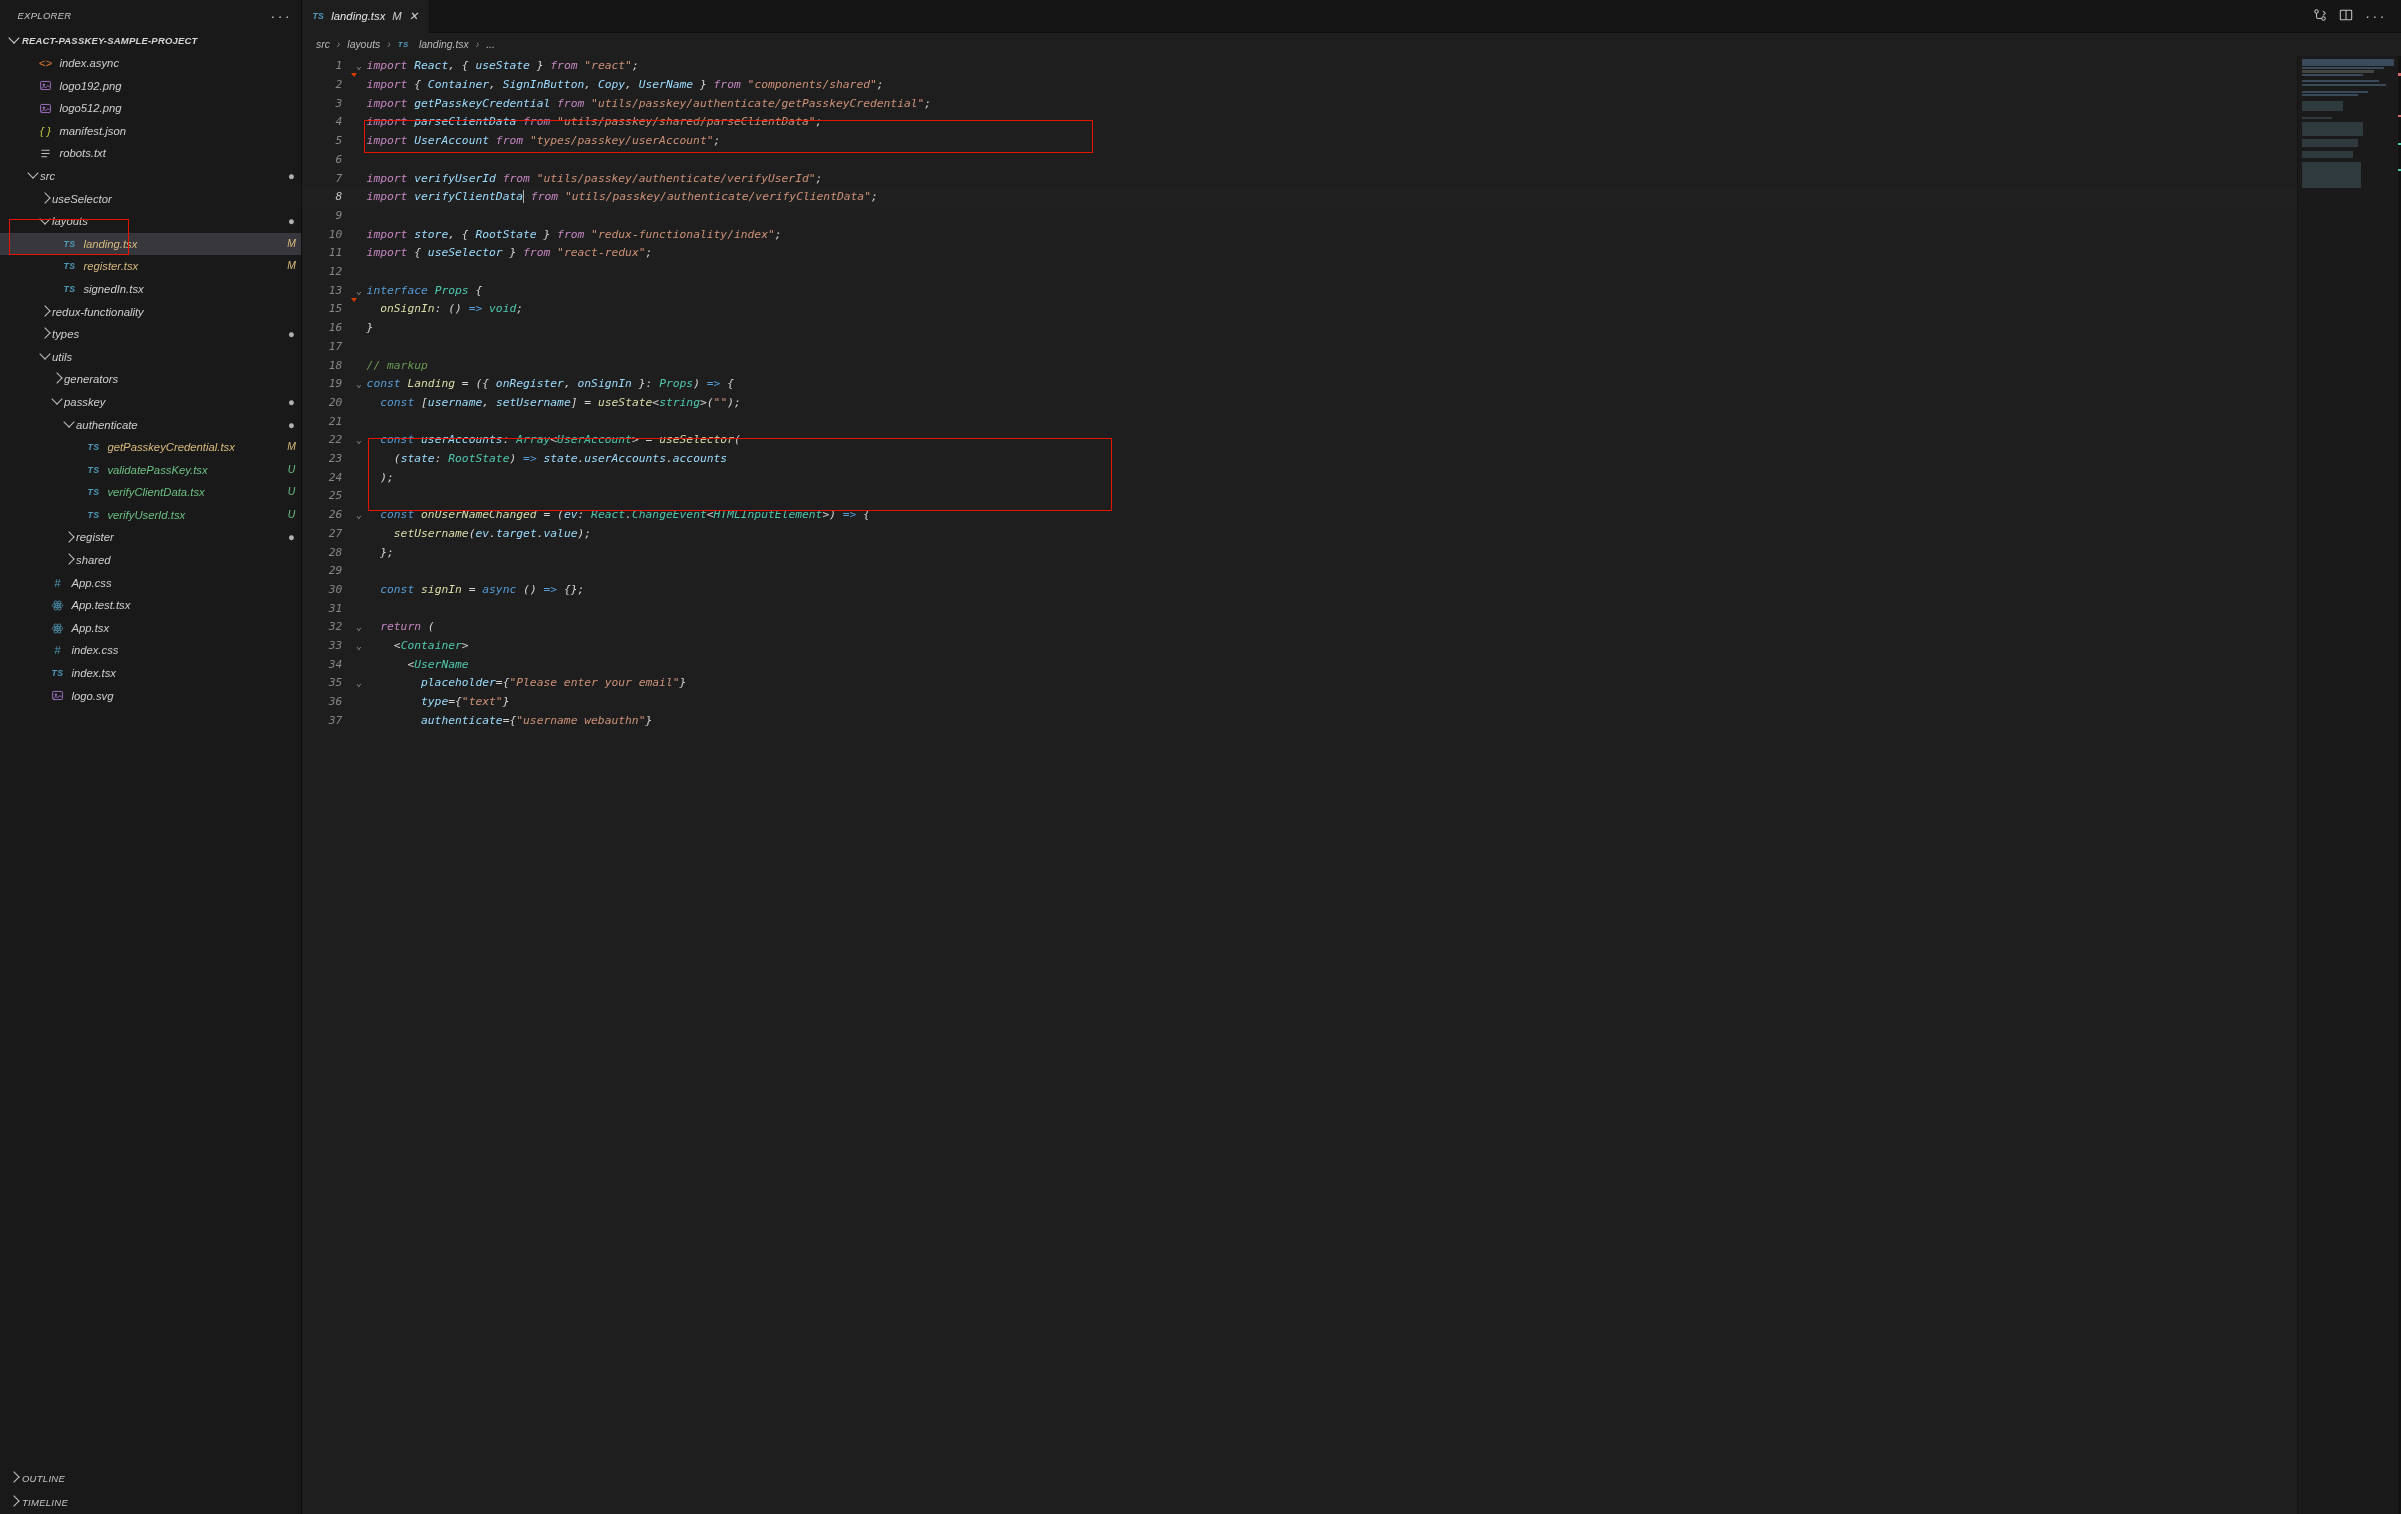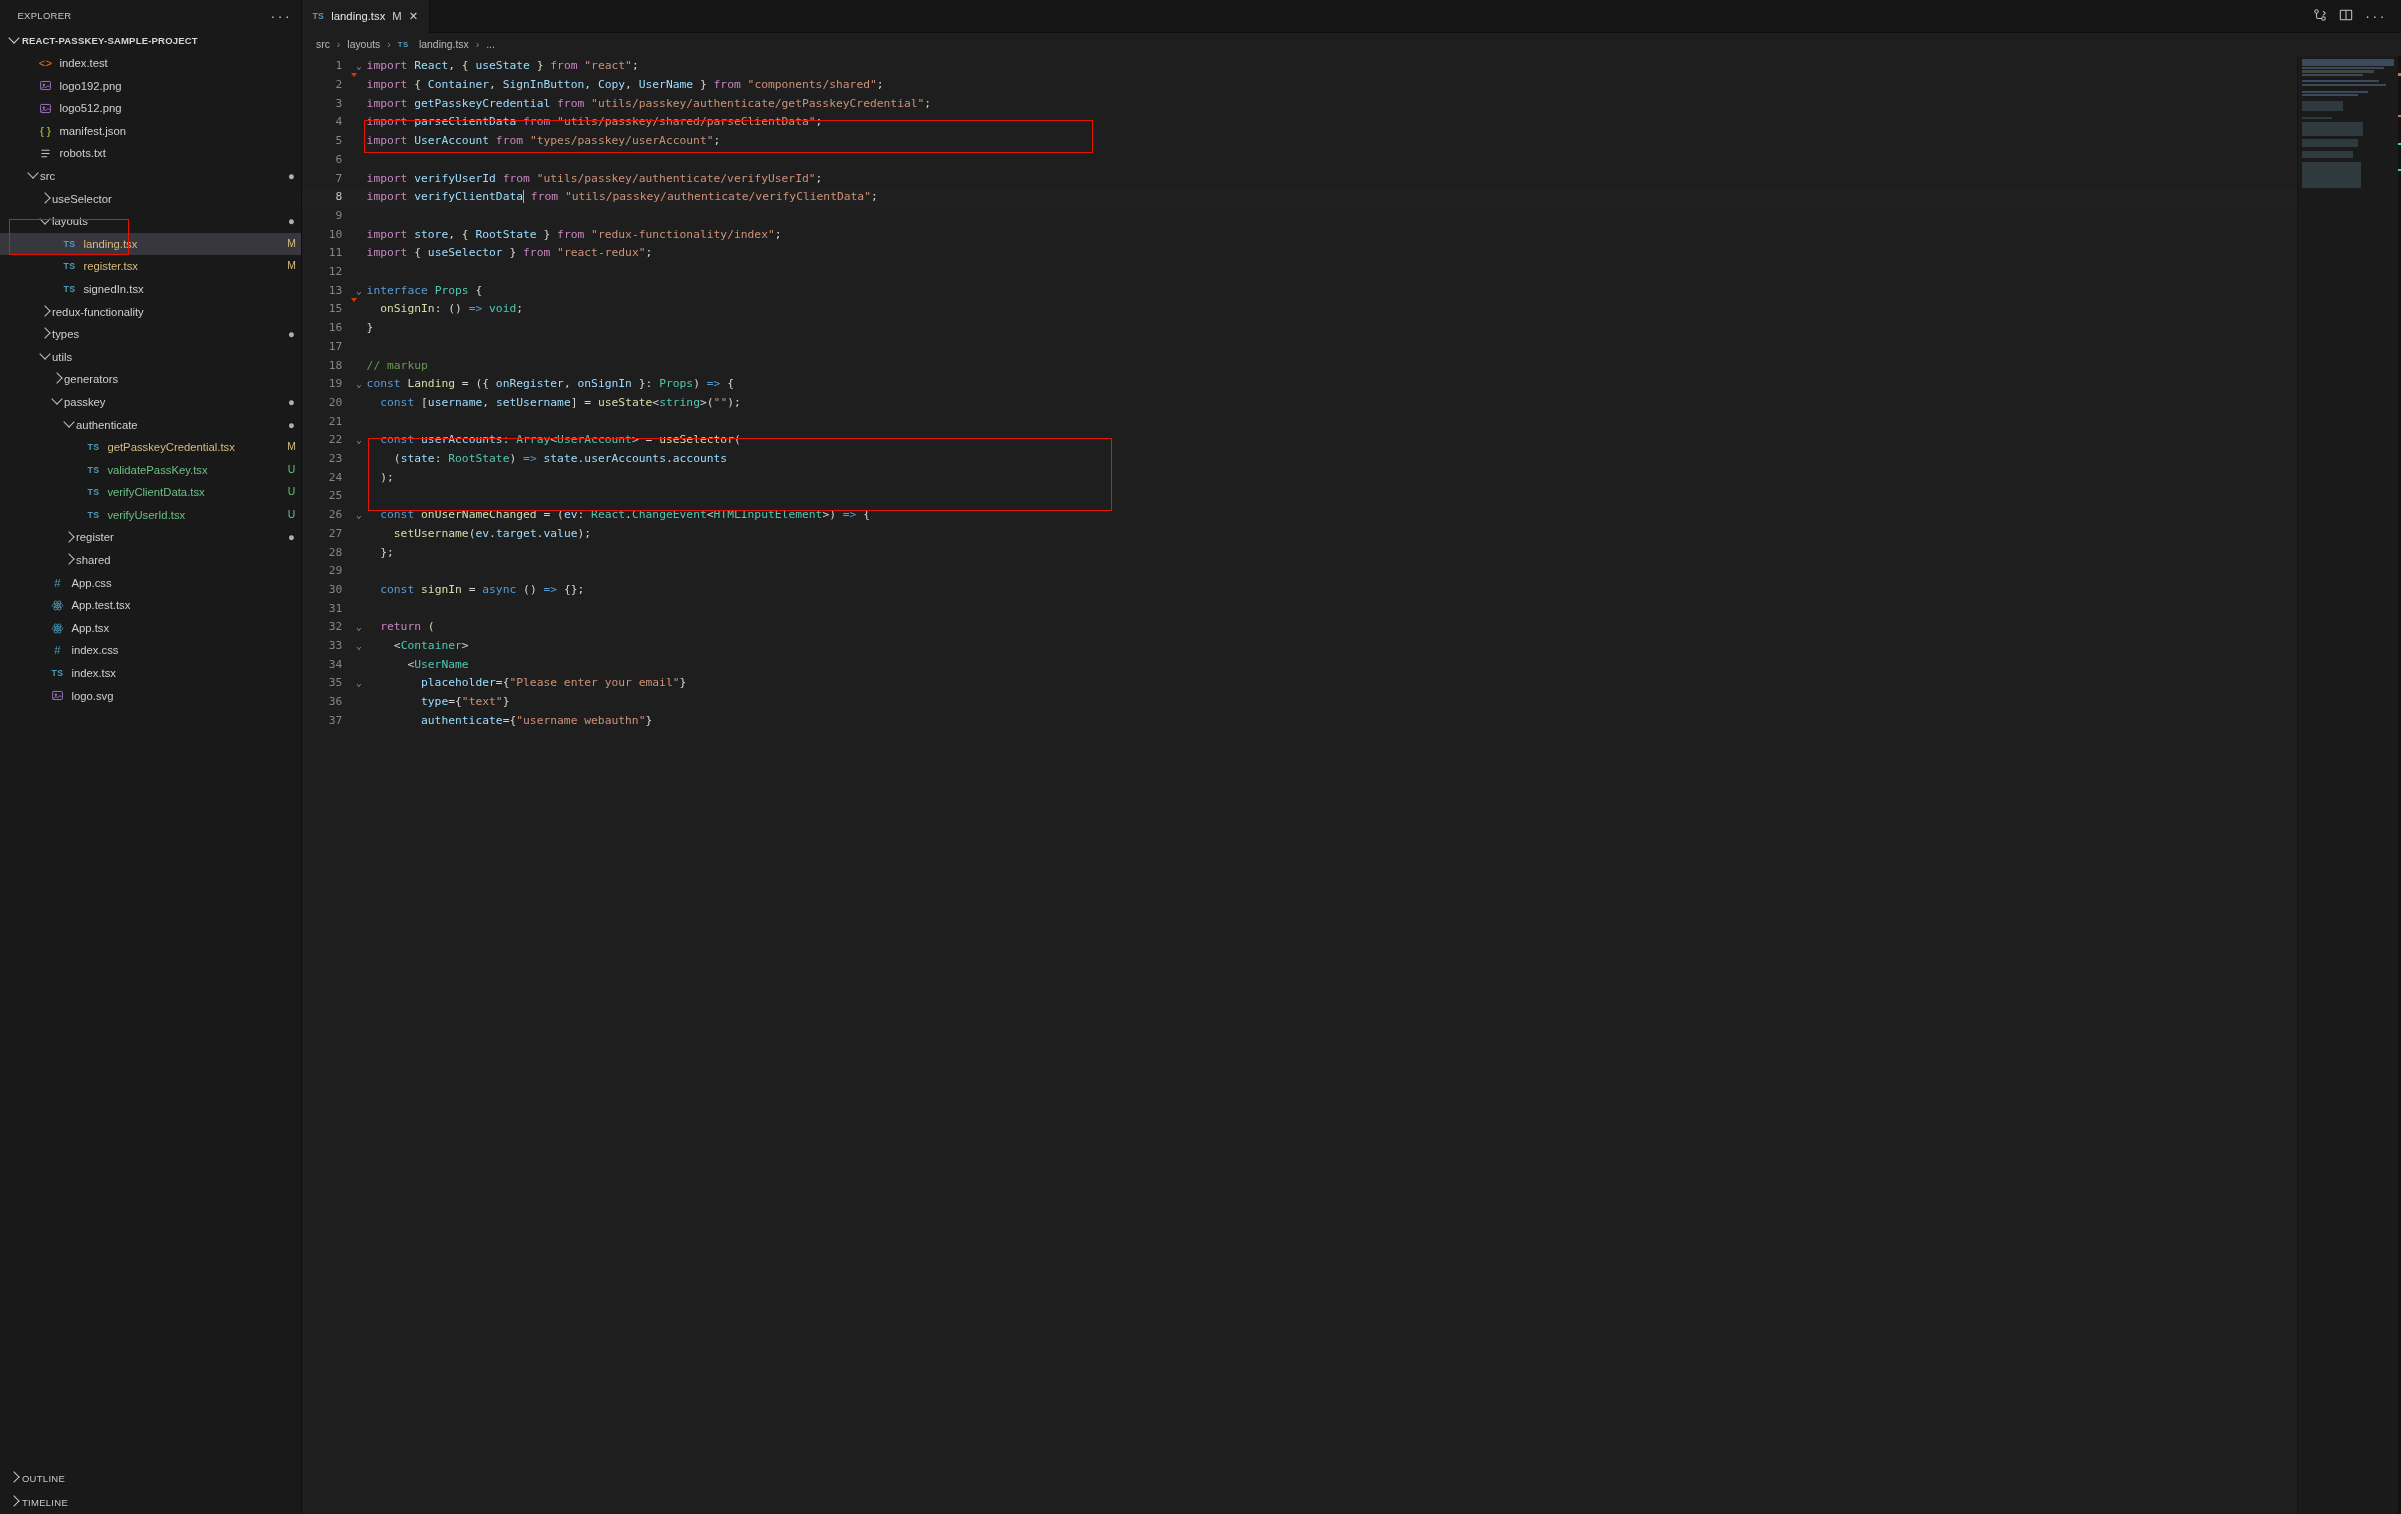--- a/index.html
+++ b/index.html
@@ -35,21 +35,21 @@
   }
   *{box-sizing:border-box;}
   html,body{margin:0;padding:0;height:100%;}
   body{
     background:var(--bg);
     color:var(--fg);
     font-family:-apple-system, BlinkMacSystemFont, "Segoe UI", Helvetica, Arial, sans-serif;
     font-size:11.3px;
     overflow:hidden;
   }
-  .app{display:flex;height:100vh;}
+  .app{display:flex;height:100vh;font-style:italic;}
 
   
   .sidebar{
     width:302px;
     background:var(--bg-dark);
     display:flex;flex-direction:column;
     border-right:0.9px solid #0e0e0e;
     user-select:none;
   }
   .sb-head{
@@ -183,21 +183,21 @@
         <span>REACT-PASSKEY-SAMPLE-PROJECT</span>
       </div>
       <div class="tree" id="tree" style="position:relative;">
 
       <div class="titem">
             <span class="ind" style="width:28px"></span>
             <span style="width:10.4px"></span>
             <span class="ico">
               <span class="i-html">&lt;&gt;</span>
             </span>
-            <span class="label">index.test</span>
+            <span class="label">index.async</span>
             <span style="width:19px"></span>
           </div>
           <div class="titem">
             <span class="ind" style="width:28px"></span>
             <span style="width:10.4px"></span>
             <span class="ico">
               <svg viewBox="0 0 16 16" fill="none" stroke="#a074c4" stroke-width="1.2">
                 <rect x="2" y="3" width="12" height="10" rx="1"></rect>
                 <circle cx="6" cy="7" r="1" fill="#a074c4"></circle>
                 <path d="M3 12l3-3 2 2 3-3 2 2"></path>

